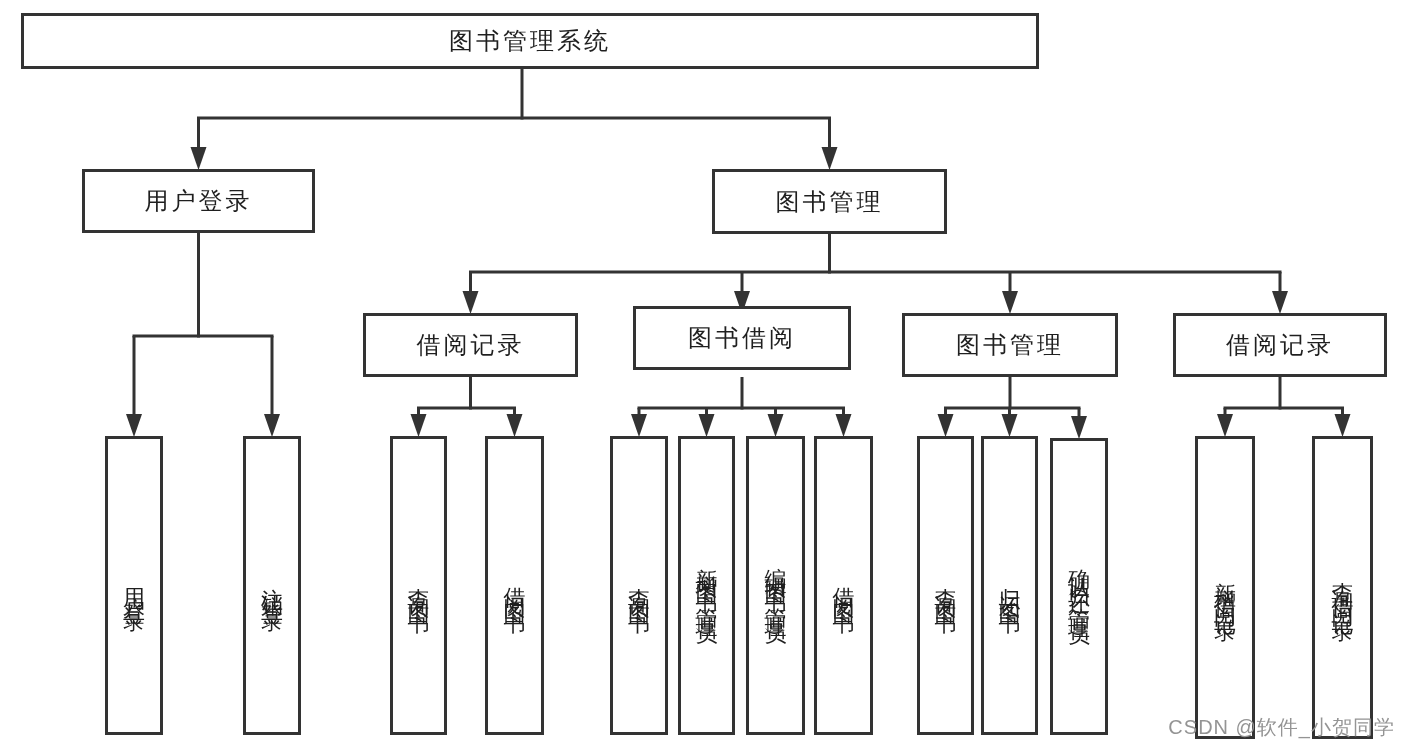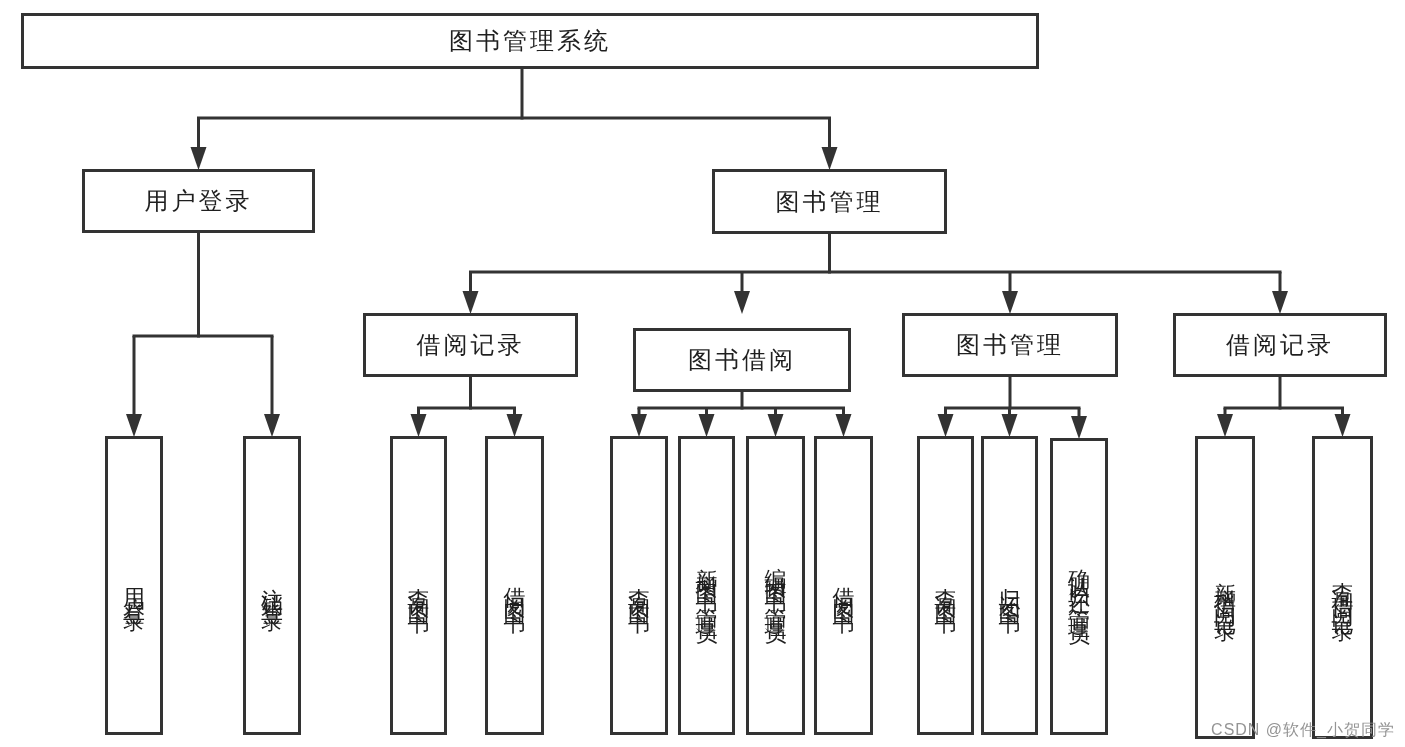--- a/index.html
+++ b/index.html
@@ -43,21 +43,21 @@
     font-size: 22px;
     letter-spacing: 8px;
     line-height: 1.0;
     white-space: nowrap;
   }
 
   .watermark {
     position: absolute;
     right: 10px;
     bottom: 6px;
-    font-size: 16px;
+    font-size: 20px;
     letter-spacing: 1px;
     color: #949494;
     z-index: 3;
     white-space: nowrap;
   }
 </style>
 </head>
 <body>
 
 <div class="stage">
@@ -135,21 +135,21 @@
   <div class="node" style="left:82px; top:169px; width:233px; height:64px;">
     <span class="h-label">用户登录</span>
   </div>
   <div class="node" style="left:712px; top:169px; width:235px; height:65px;">
     <span class="h-label">图书管理</span>
   </div>
 
   <div class="node" style="left:363px; top:313px; width:215px; height:64px;">
     <span class="h-label">借阅记录</span>
   </div>
-  <div class="node" style="left:633px; top:328px; width:218px; height:64px;">
+  <div class="node" style="left:633px; top:306px; width:218px; height:64px;">
     <span class="h-label">图书借阅</span>
   </div>
   <div class="node" style="left:902px; top:313px; width:216px; height:64px;">
     <span class="h-label">图书管理</span>
   </div>
   <div class="node" style="left:1173px; top:313px; width:214px; height:64px;">
     <span class="h-label">借阅记录</span>
   </div>
 
   <div class="node leaf" style="left:105px; top:436px; width:58px; height:299px;">

